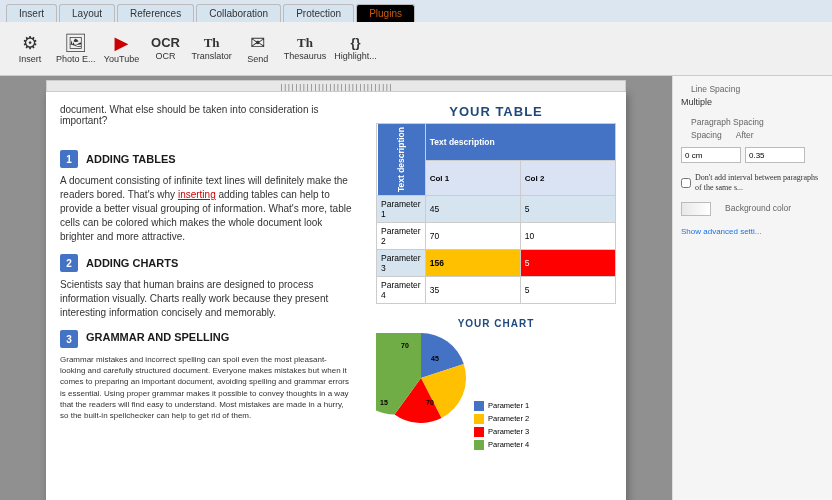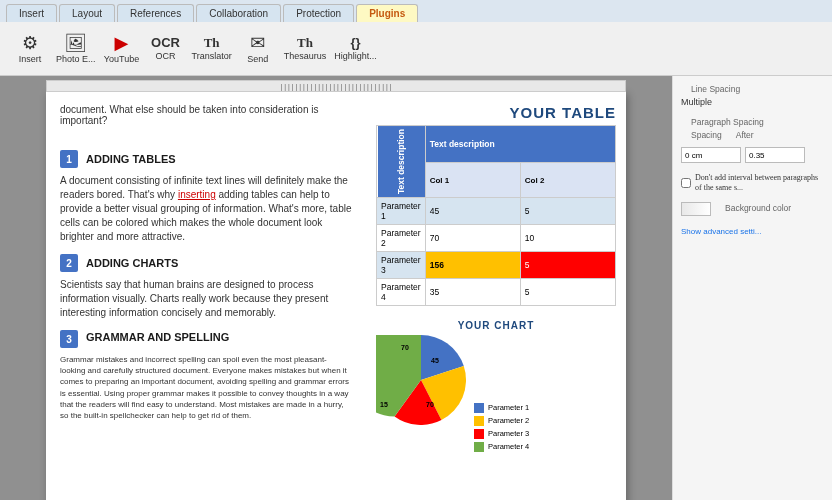--- a/index.html
+++ b/index.html
@@ -57,23 +57,23 @@
       padding: 3px 12px;
       cursor: pointer;
       color: #333;
       border: 1px solid #bbb;
       border-bottom: none;
       background: #d6e4f0;
       margin-right: 2px;
       border-radius: 3px 3px 0 0;
     }
     .tab-item.active {
-      background: #fef9c3;
+      background: #000000;
       color: #c55a11;
-      font-weight: bold;
+      font-weight: normal;
     }
 
     
     .main-area {
       display: flex;
       flex: 1;
       overflow: hidden;
     }
 
     
@@ -162,22 +162,22 @@
     .section-body .highlight {
       color: #c00;
       text-decoration: underline;
     }
 
     
     .table-section {
       margin-bottom: 10px;
     }
     .table-title {
-      text-align: right;
-      font-size: 15px;
+      text-align: center;
+      font-size: 13px;
       font-weight: bold;
       color: #1f497d;
       letter-spacing: 1px;
       margin-bottom: 4px;
     }
     .data-table {
       width: 100%;
       border-collapse: collapse;
       font-size: 8.5px;
     }

